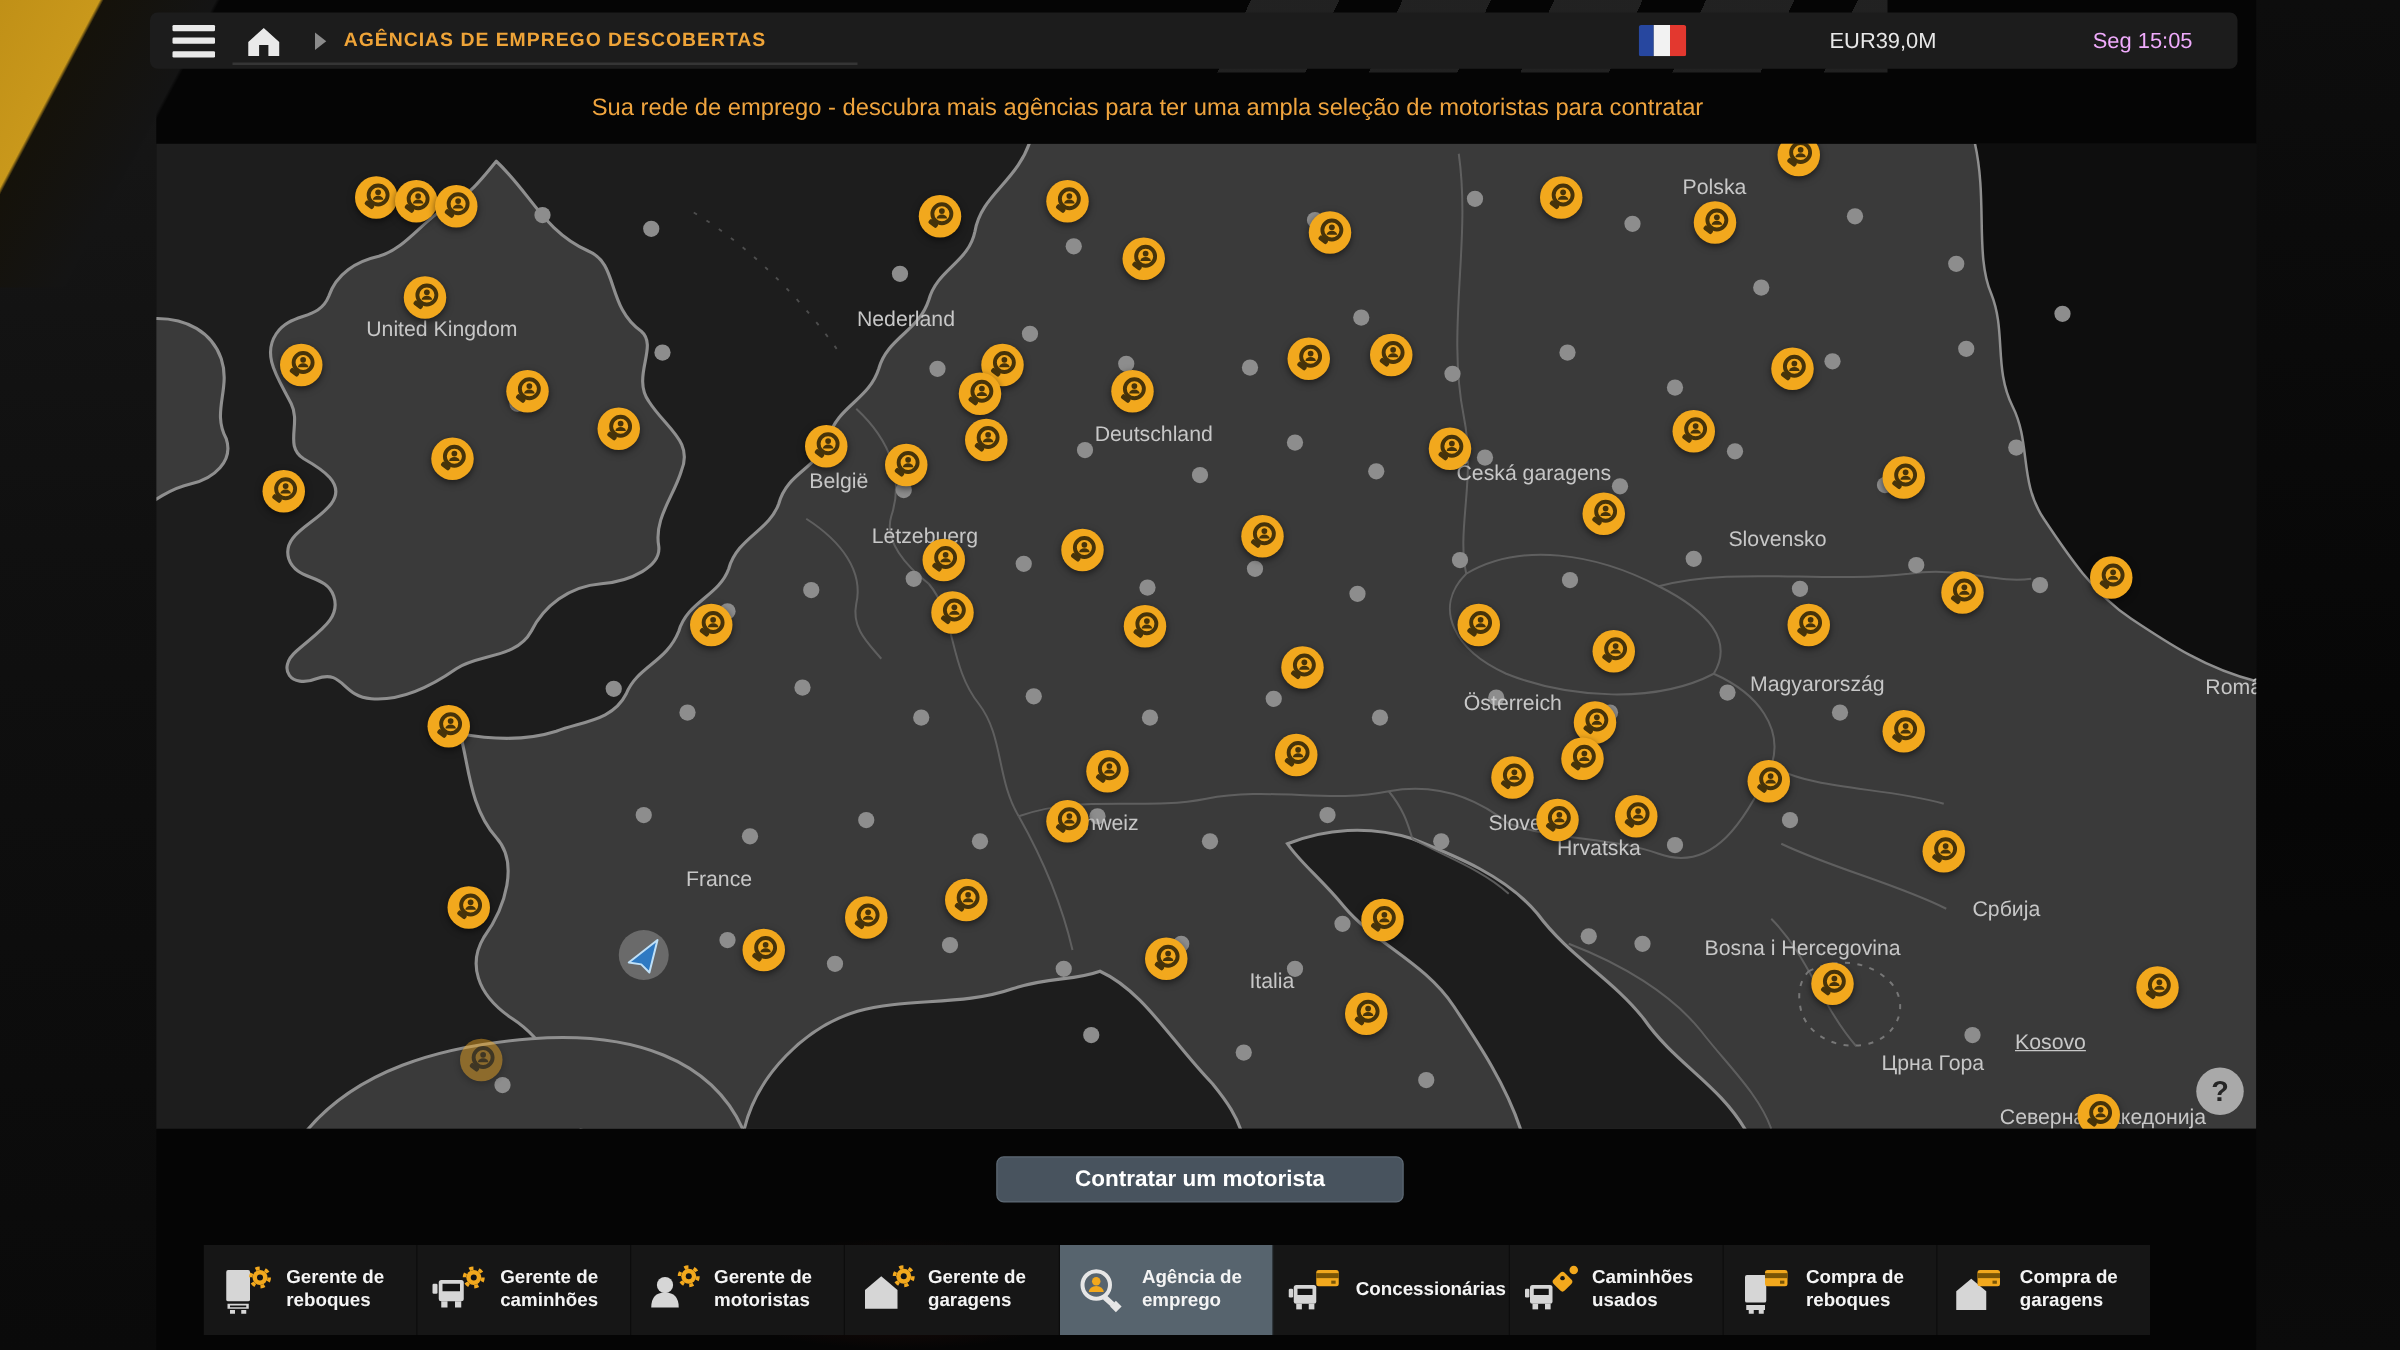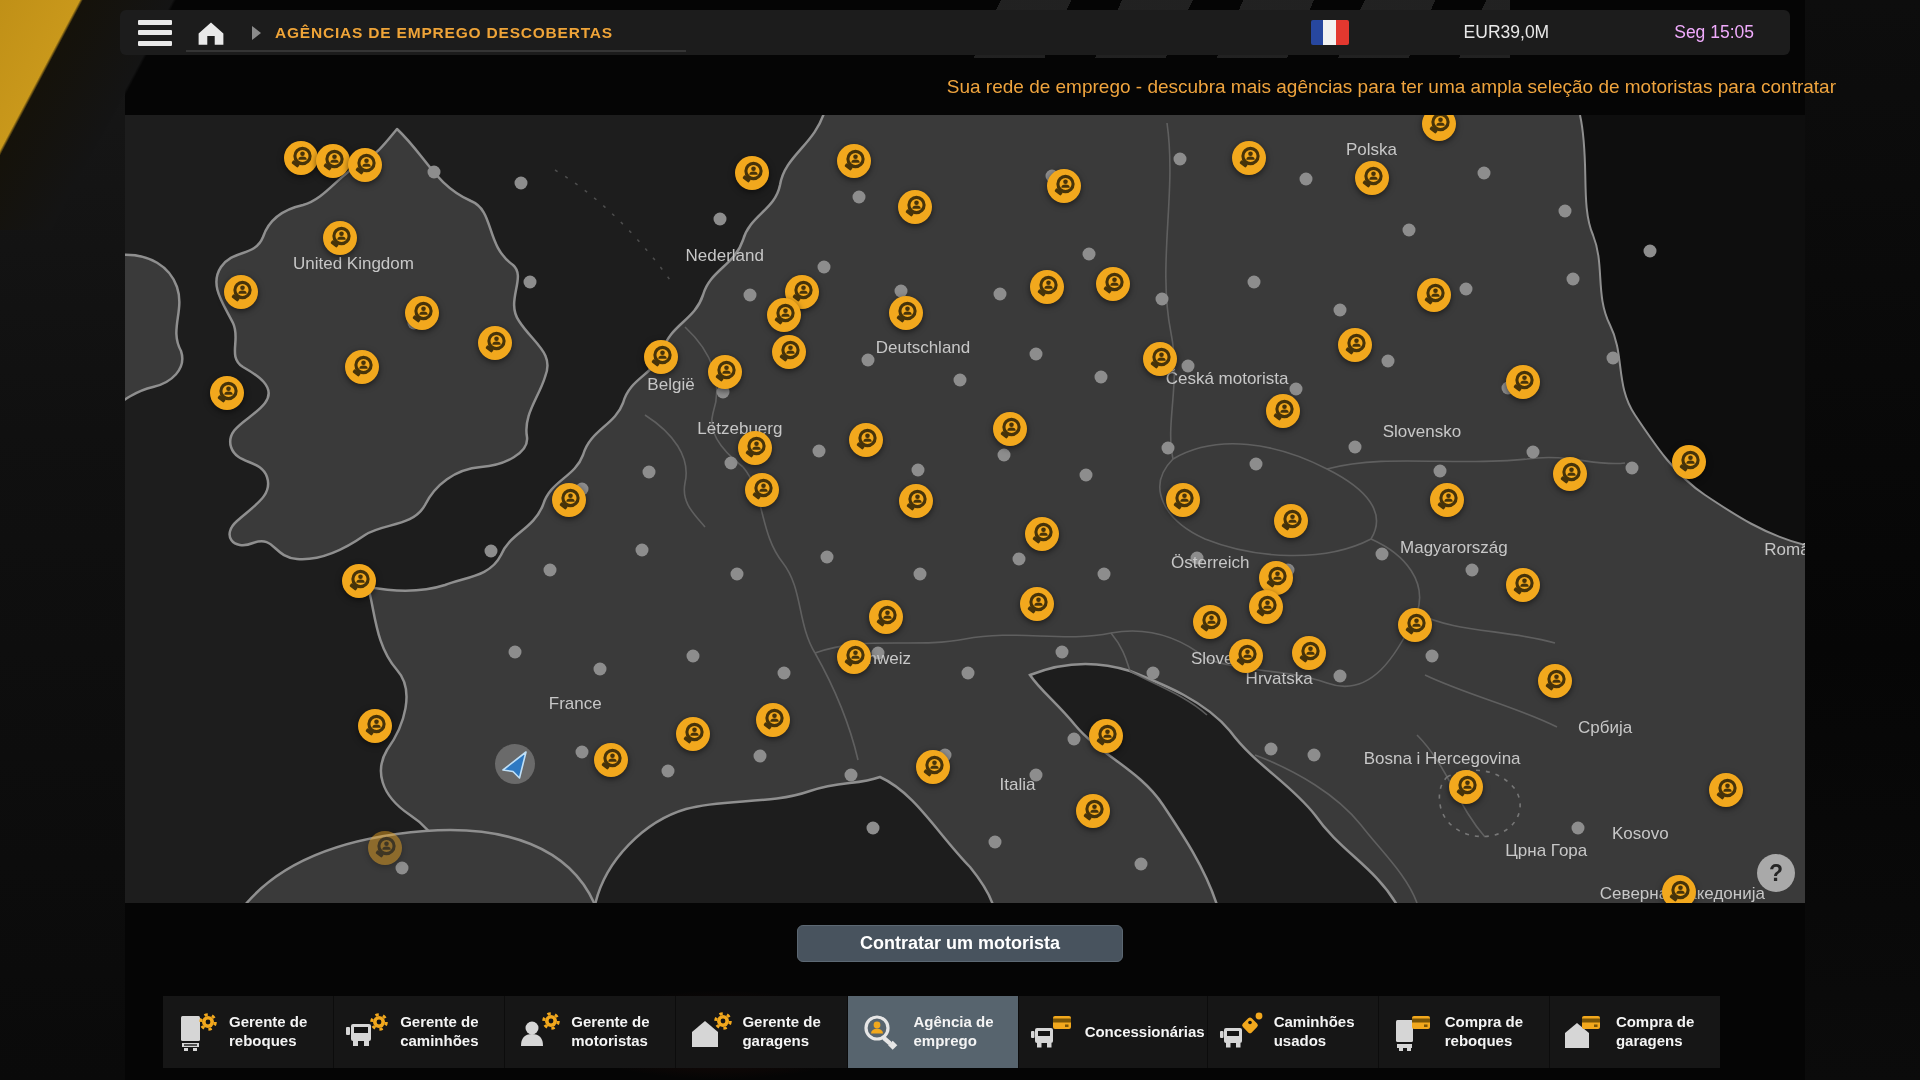--- a/index.html
+++ b/index.html
@@ -27,21 +27,21 @@
   .crumb-arrow { margin-left:26px; width:0; height:0; border-left:9px solid #8b8b8b; border-top:7px solid transparent; border-bottom:7px solid transparent; }
   .crumb-title { margin-left:14px; color:#efa438; font-size:15.5px; font-weight:bold; letter-spacing:.8px; }
   .title-underline { position:absolute; left:66px; bottom:3px; width:500px; height:2px; background:#353535; }
   .top-right { margin-left:auto; display:flex; align-items:center; }
   .flag { width:38px; height:25px; border-radius:2px; overflow:hidden; display:flex; }
   .flag div { flex:1; }
   .money { color:#e8e8e8; font-size:17.5px; margin-left:115px; }
   .clock { color:#f0abfc; font-size:17.5px; margin-left:125px; margin-right:18px; }
 
   
-  .subtitle { position:absolute; left:0; top:76px; width:1836px; text-align:right;
+  .subtitle { position:absolute; left:0; top:76px; width:1836px; text-align:center;
     color:#efa43e; font-size:19px; }
 
   
   .map-panel { position:absolute; left:125px; top:115px; width:1680px; height:788px;
     background:#1d1d1d; overflow:hidden; }
   .map-panel svg.base { position:absolute; left:0; top:0; width:100%; height:100%; }
   .country-label { position:absolute; transform:translate(-50%,-50%); color:#c7c7c7;
     font-size:17px; white-space:nowrap; z-index:3; }
   .city-dot { position:absolute; width:13px; height:13px; border-radius:50%;
     background:#8d8d8d; transform:translate(-50%,-50%); z-index:2; }
@@ -240,29 +240,29 @@
       <div class="city-dot" style="left: 86.5%; top: 90.5%;"></div>
       <div class="country-label" style="left: 13.6%; top: 18.9%;">United Kingdom</div>
       <div class="country-label" style="left: 35.7%; top: 17.9%;">Nederland</div>
       <div class="country-label" style="left: 47.5%; top: 29.6%;">Deutschland</div>
       <div class="country-label" style="left: 32.5%; top: 34.3%;">België</div>
       <div class="country-label" style="left: 36.6%; top: 39.9%;">Lëtzebuerg</div>
       <div class="country-label" style="left: 26.8%; top: 74.7%;">France</div>
       <div class="country-label" style="left: 44.9%; top: 69%;">Schweiz</div>
       <div class="country-label" style="left: 51.1%; top: 85%; margin-left: 34px;">Italia</div>
       <div class="country-label" style="left: 64.6%; top: 56.8%;">Österreich</div>
-      <div class="country-label" style="left: 65.6%; top: 33.5%;">Česká motorista</div>
+      <div class="country-label" style="left: 65.6%; top: 33.5%;">Česká garagens</div>
       <div class="country-label" style="left: 77.2%; top: 40.2%;">Slovensko</div>
       <div class="country-label" style="left: 79.1%; top: 54.9%;">Magyarország</div>
       <div class="country-label" style="left: 65.5%; top: 69%;">Slovenija</div>
       <div class="country-label" style="left: 68.7%; top: 71.6%;">Hrvatska</div>
       <div class="country-label" style="left: 78.4%; top: 81.7%;">Bosna i Hercegovina</div>
       <div class="country-label" style="left: 88.1%; top: 77.8%;">Србија</div>
       <div class="country-label" style="left: 84.6%; top: 93.4%;">Црна Гора</div>
-      <div class="country-label" style="left: 90.2%; top: 91.3%;">Kosovo</div>
+      <div class="country-label" style="left: 90.2%; top: 91.3%; text-decoration: underline;">Kosovo</div>
       <div class="country-label" style="left: 74.2%; top: 4.5%;">Polska</div>
       <div class="country-label" style="left: 99.6%; top: 55.2%;">România</div>
       <div class="country-label" style="left: 92.7%; top: 98.8%;">Северна Македонија</div>
       <div class="agency-marker" style="left: 10.5%; top: 5.5%;"><svg width="36" height="36" viewBox="0 0 36 36">
           <circle cx="18" cy="18" r="17" fill="#F2A81D"></circle>
           <circle cx="19.5" cy="16" r="7.6" fill="none" stroke="#46330A" stroke-width="3.1"></circle>
           <circle cx="19.5" cy="13.8" r="2.3" fill="#46330A"></circle>
           <path d="M15.3 19.8 a4.2 3.2 0 0 1 8.4 0 z" fill="#46330A"></path>
           <rect x="8.6" y="21.8" width="8" height="4" rx="1.3" transform="rotate(38 12.6 23.8)" fill="#46330A"></rect>
         </svg></div>

